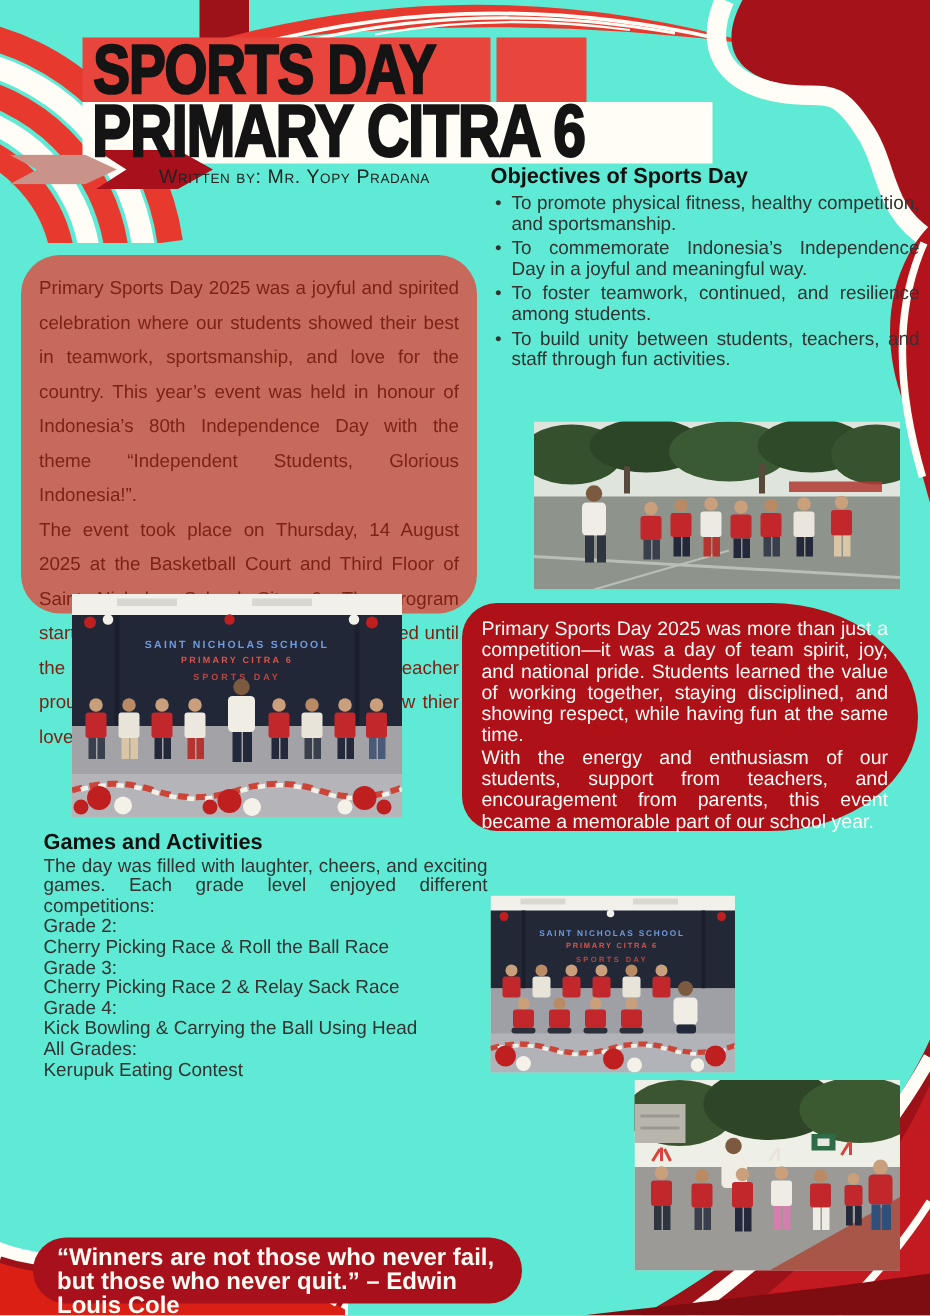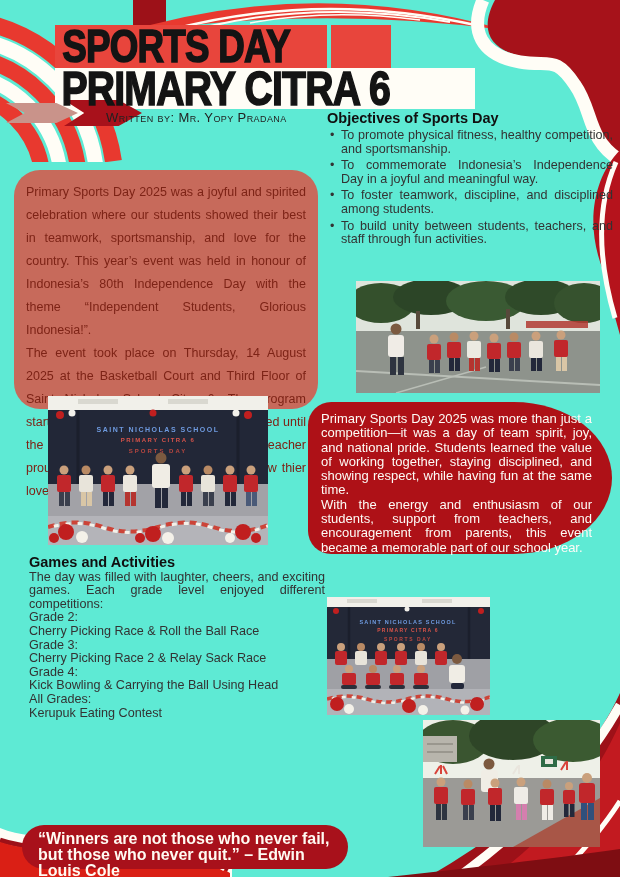--- a/index.html
+++ b/index.html
@@ -130,21 +130,21 @@
 
   <div class="abs box-intro z2">
     <p class="jt">Primary Sports Day 2025 was a joyful and spirited celebration where our students showed their best in teamwork, sportsmanship, and love for the country. This year’s event was held in honour of Indonesia’s 80th Independence Day with the theme “Independent Students, Glorious Indonesia!”.</p>
     <p class="jt">The event took place on Thursday, 14 August 2025 at the Basketball Court and Third Floor of Saint Nicholas School Citra 6. The program started at 07:30 in the morning and continued until the awarding ceremony. Students and teacher proudly wore red and white T-shirts to show thier love for the country.</p>
   </div>
 
   <div class="abs objectives z2">
     <div class="sec-heading">Objectives of Sports Day</div>
     <div class="obj-item">To promote physical fitness, healthy competition, and sportsmanship.</div>
     <div class="obj-item">To commemorate Indonesia’s Independence Day in a joyful and meaningful way.</div>
-    <div class="obj-item">To foster teamwork, discipline, and disciplined among students.</div>
+    <div class="obj-item">To foster teamwork, continued, and resilience among students.</div>
     <div class="obj-item">To build unity between students, teachers, and staff through fun activities.</div>
   </div>
 
   <svg class="photo" style="left:356px;top:281px" width="244" height="112" viewBox="0 0 244 112">
     <rect width="244" height="112" fill="#dfe4dc"></rect>
     <g>
       <ellipse cx="25" cy="22" rx="34" ry="20" fill="#34502c"></ellipse>
       <ellipse cx="75" cy="16" rx="38" ry="18" fill="#2c4527"></ellipse>
       <ellipse cx="130" cy="20" rx="40" ry="20" fill="#3a5a33"></ellipse>
       <ellipse cx="185" cy="16" rx="36" ry="18" fill="#2f4a29"></ellipse>

